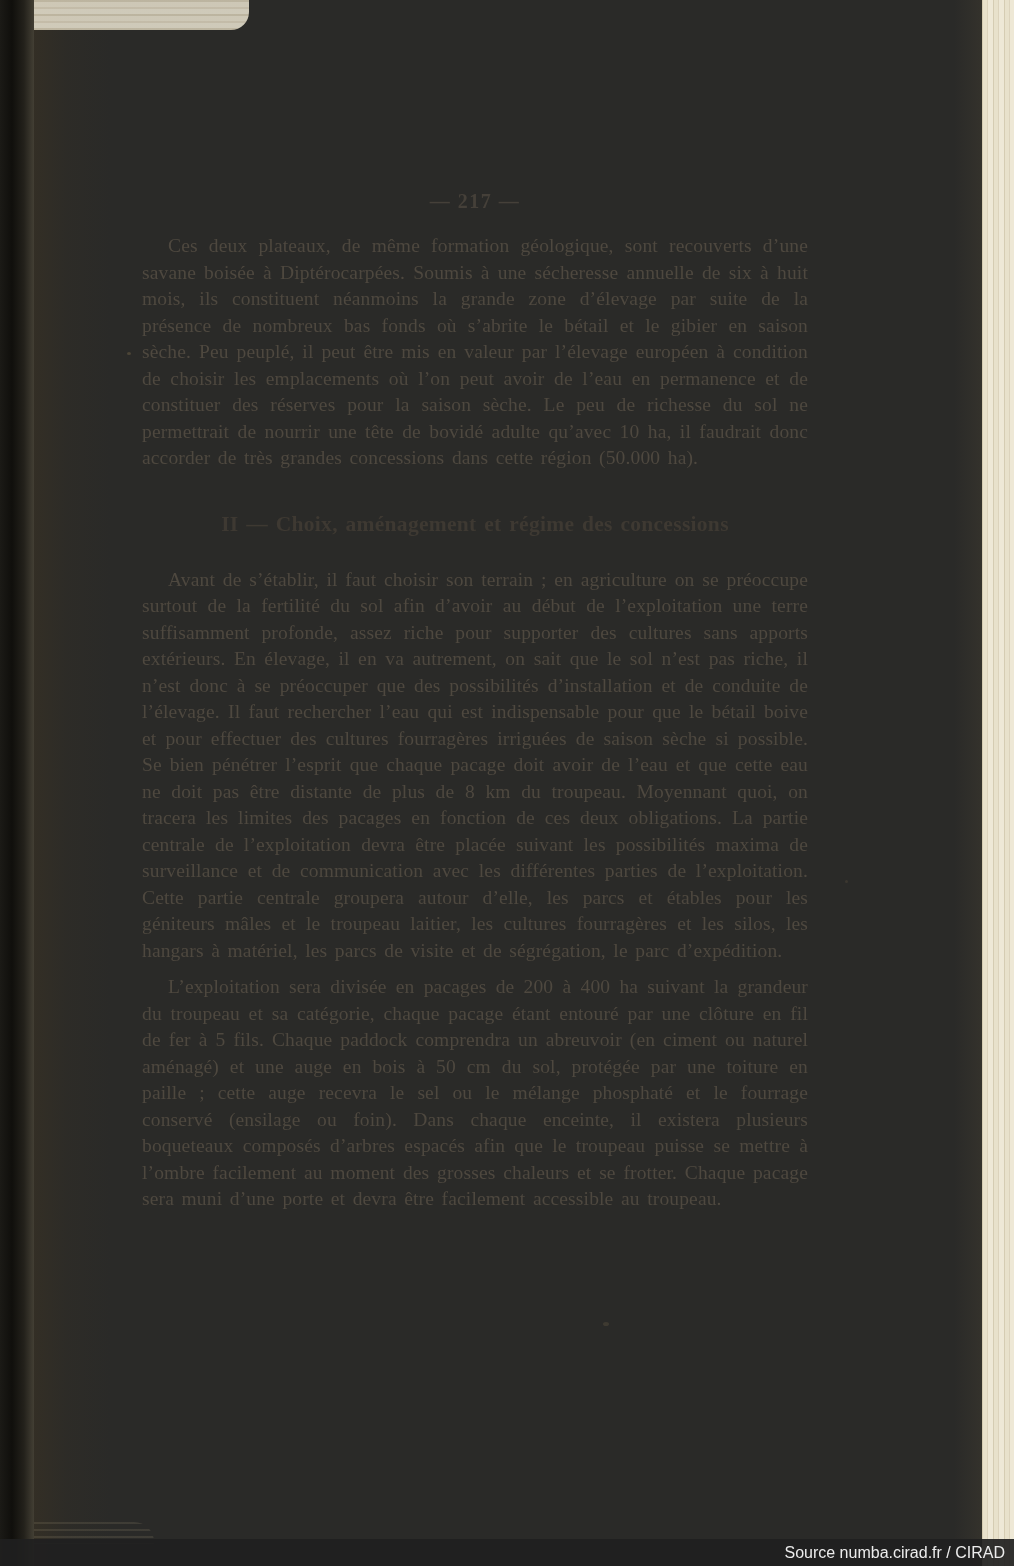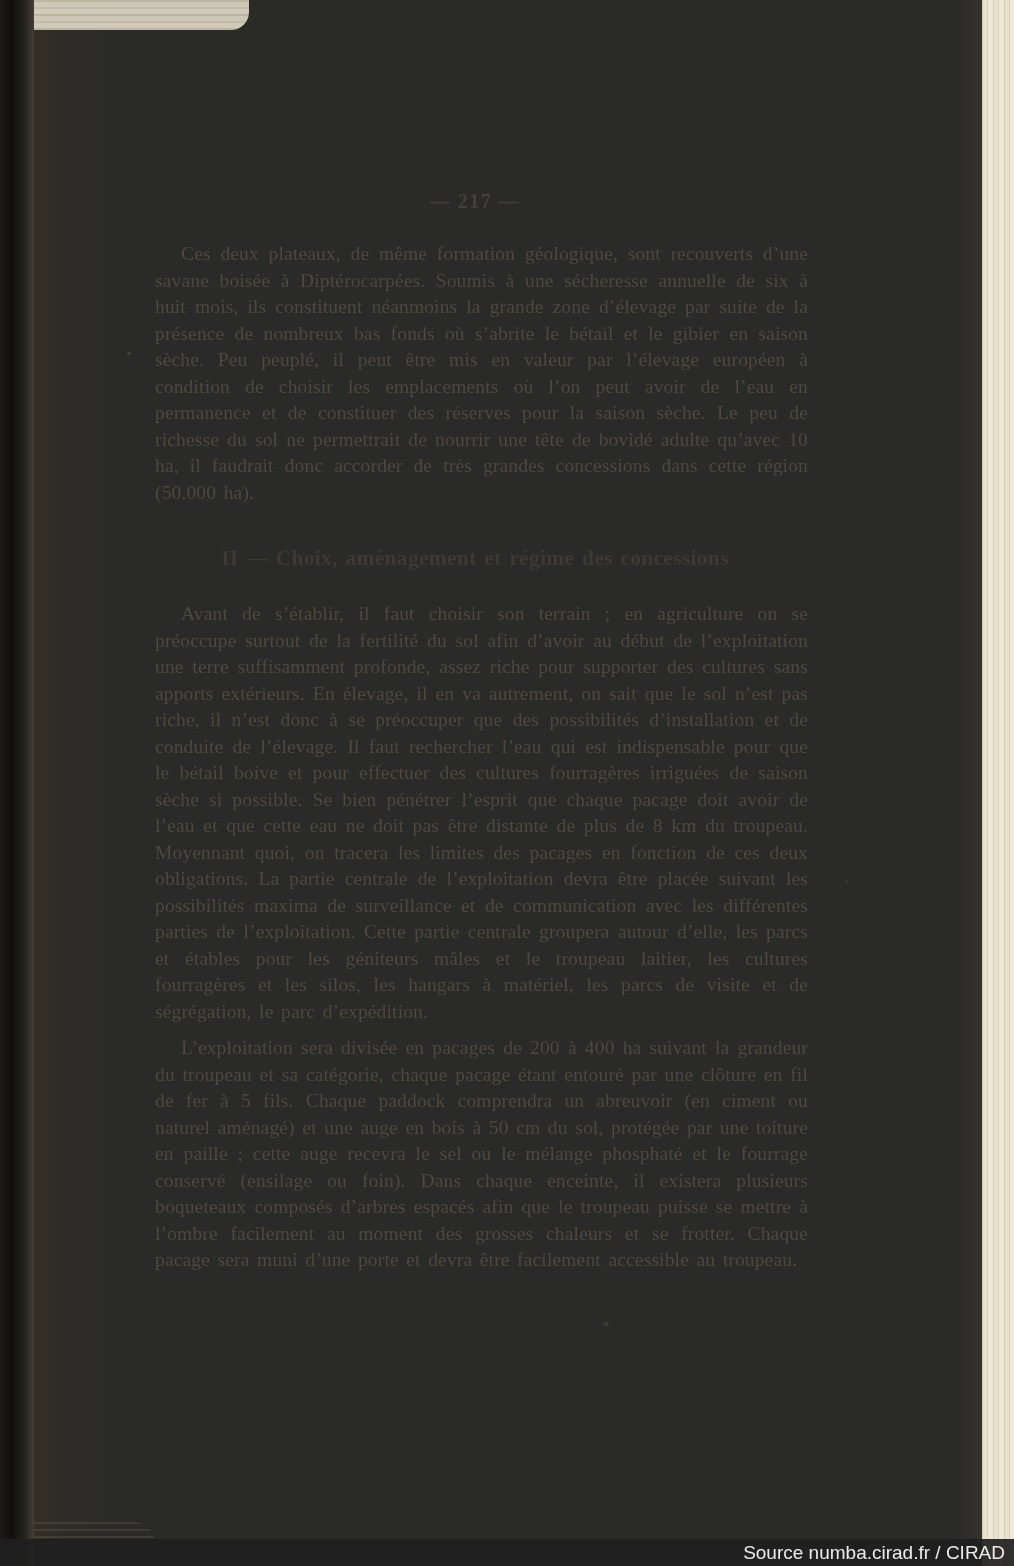--- a/index.html
+++ b/index.html
@@ -59,24 +59,24 @@
     top: 190px;
     width: 666px;
     color: #4e483f;
   }
   .page-number {
     text-align: center;
     font-size: 20px;
     font-weight: bold;
     letter-spacing: 1.5px;
     color: #454039;
-    margin: 0 0 28px 0;
+    margin: 0 0 20px 0;
   }
   .para {
-    margin: 0 0 10px 13px;
+    margin: 0 0 10px 0;
     font-size: 19.5px;
     line-height: 26.5px;
     text-align: justify;
     text-indent: 26px;
     word-spacing: 2.5px;
     letter-spacing: 0.15px;
   }
   .heading {
     font-size: 21.5px;
     font-weight: bold;
@@ -93,21 +93,21 @@
     border-radius: 50%;
     background: rgba(118,102,74,0.45);
   }
 
   
   .attribution {
     position: absolute; left: 0; right: 0; bottom: 0; height: 27px;
     background: rgba(32,32,32,0.92);
     color: #ececec;
     font-family: "Liberation Sans", sans-serif;
-    font-size: 19px;
+    font-size: 16px;
     line-height: 27px;
     text-align: right;
     padding-right: 9px;
   }
 </style>
 </head>
 <body>
 
 <div class="scan">
 

